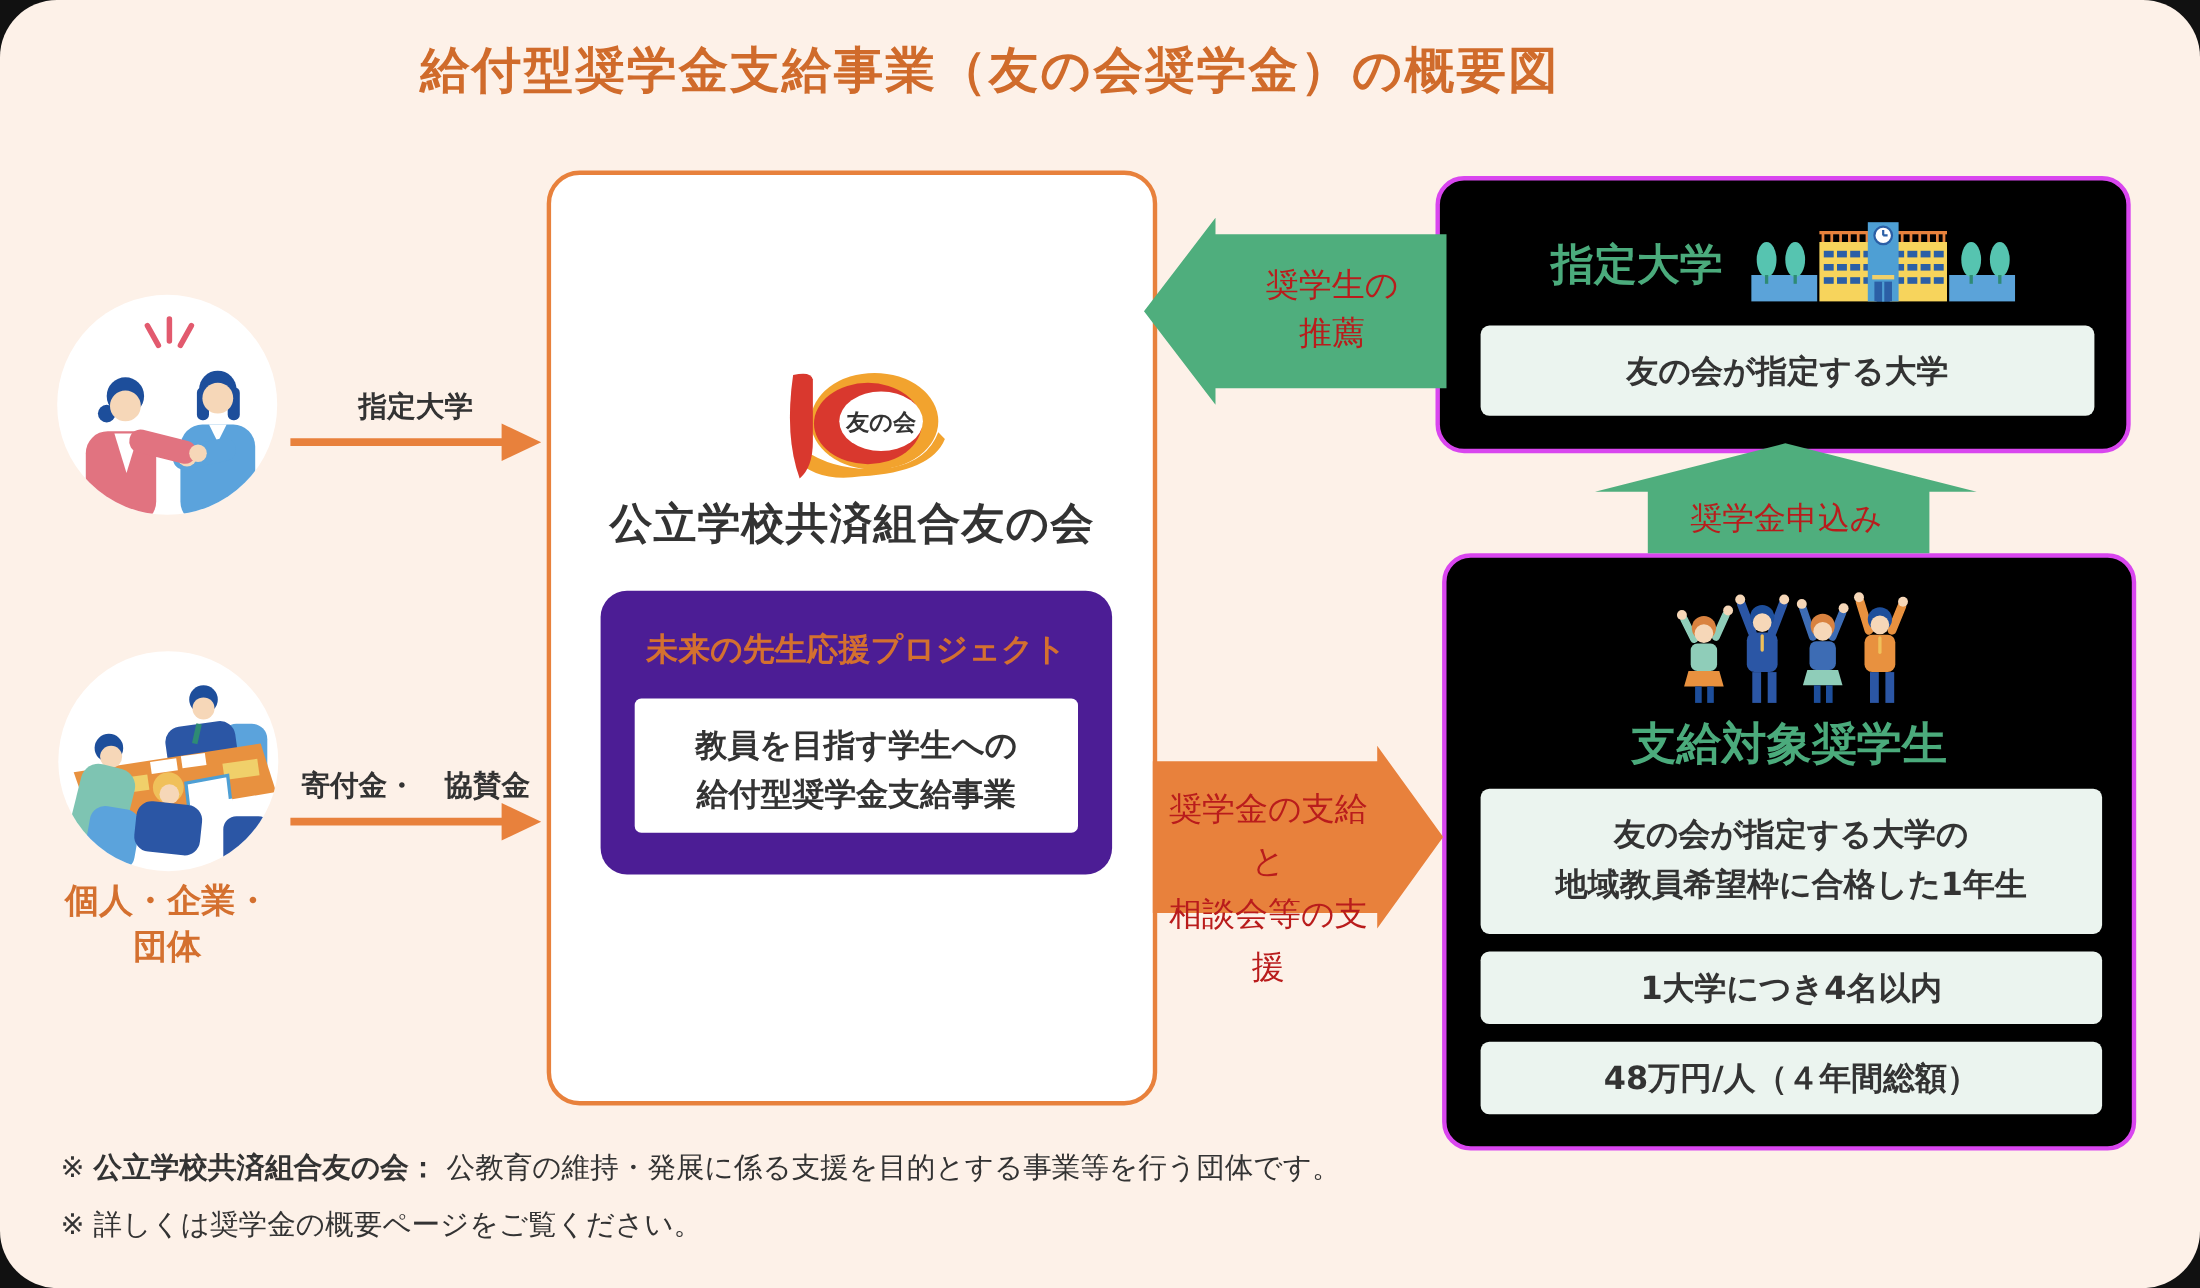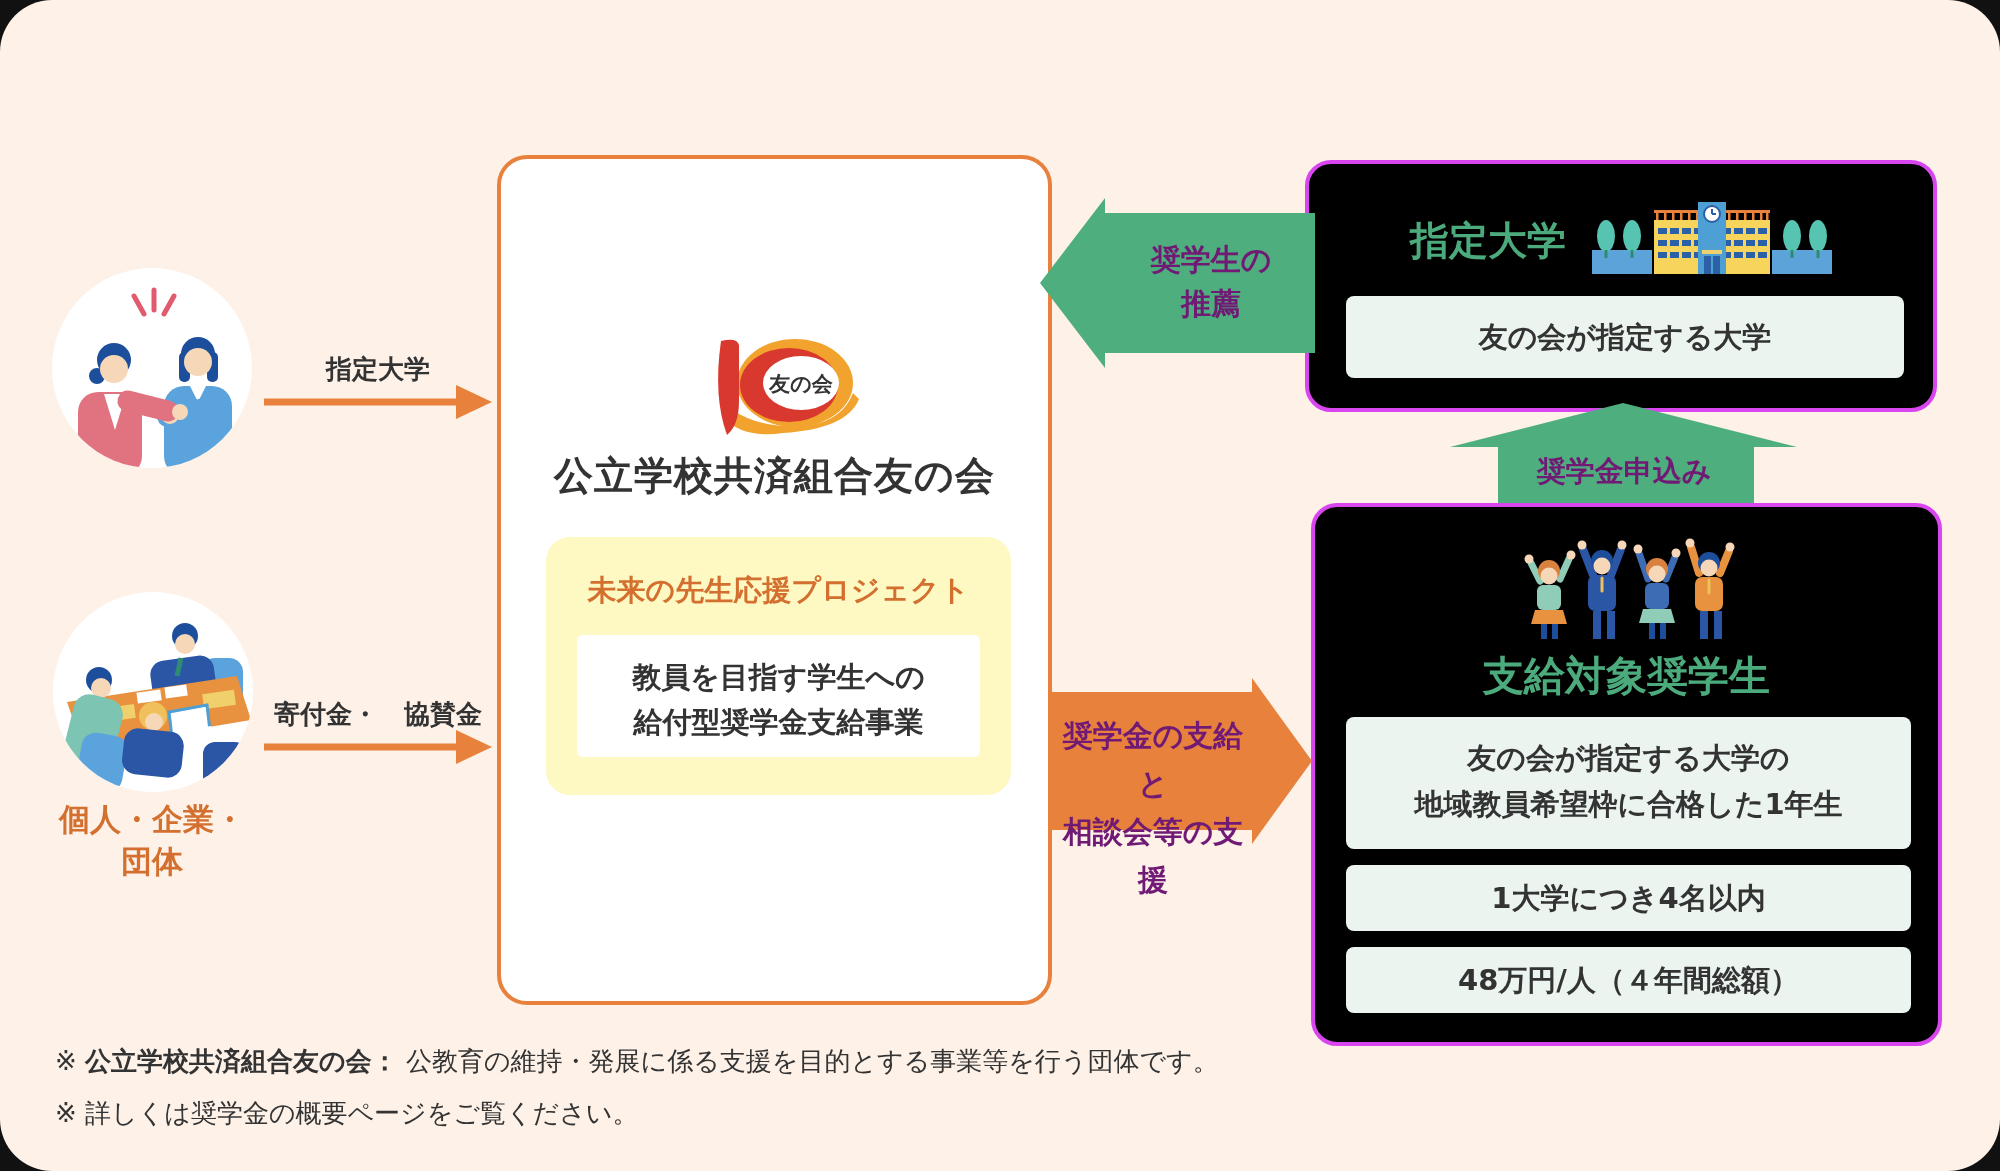--- a/index.html
+++ b/index.html
@@ -7,37 +7,38 @@
     overflow:hidden;font-family:"DejaVu Sans","Liberation Sans",sans-serif;color:#333;}
   .abs{position:absolute;}
   .page-title{left:0;top:34px;width:1800px;text-align:center;font-size:45px;font-weight:700;
     color:#D06B2B;letter-spacing:2px;}
   .circle{width:200px;height:200px;border-radius:50%;background:#fff;overflow:hidden;}
   .src-label{font-weight:700;color:#D4702F;font-size:31px;text-align:center;line-height:42px;}
   .flow-label{font-weight:700;color:#333;font-size:26px;text-align:center;}
   .main-box{background:#fff;border:4px solid #E8813C;border-radius:30px;box-sizing:border-box;}
   .green-box{background:#000000;border:4px solid #d946ef;border-radius:26px;box-sizing:border-box;}
   .org-name{width:100%;text-align:center;font-size:39px;font-weight:700;letter-spacing:1px;color:#333;}
-  .panel{background:#fef9c3;border-radius:24px;}
+  .panel{background:#4c1d95;border-radius:24px;}
   .panel-title{width:100%;text-align:center;font-size:29px;font-weight:700;color:#D4702F;}
   .white-box{background:#fff;border-radius:6px;text-align:center;font-size:29px;font-weight:700;
     line-height:45px;box-sizing:border-box;padding-top:20px;}
   .green-head{font-size:39px;font-weight:700;color:#4BAB7C;}
   .mint{background:#EBF4EF;border-radius:8px;text-align:center;font-size:29px;font-weight:600;color:#333;}
-  .arrow-text{color:#701a75;font-weight:700;text-align:center;z-index:6;}
+  .arrow-text{color:#b91c1c;font-weight:400;text-align:center;z-index:6;}
   .note{font-size:26px;color:#333;}
   .note b{font-weight:700;}
   .z5{z-index:5;}
   .line{display:block;}
 </style>
 </head>
 <body>
 
 <div class="canvas">
 
+  <div class="abs page-title">給付型奨学金支給事業（友の会奨学金）の概要図</div>
 
   <div class="abs circle" style="left:52px;top:268px;">
     <svg width="200" height="200" viewBox="0 0 200 200">
       <g stroke="#E25A6E" stroke-width="5" stroke-linecap="round">
         <line x1="82" y1="28" x2="92" y2="46"></line>
           <line x1="102" y1="22" x2="102" y2="42"></line>
           <line x1="122" y1="28" x2="112" y2="46"></line>
       </g>
       <circle cx="146" cy="86" r="17" fill="#1D4E9B"></circle>
       <rect x="127" y="84" width="11" height="30" rx="5" fill="#1D4E9B"></rect>

